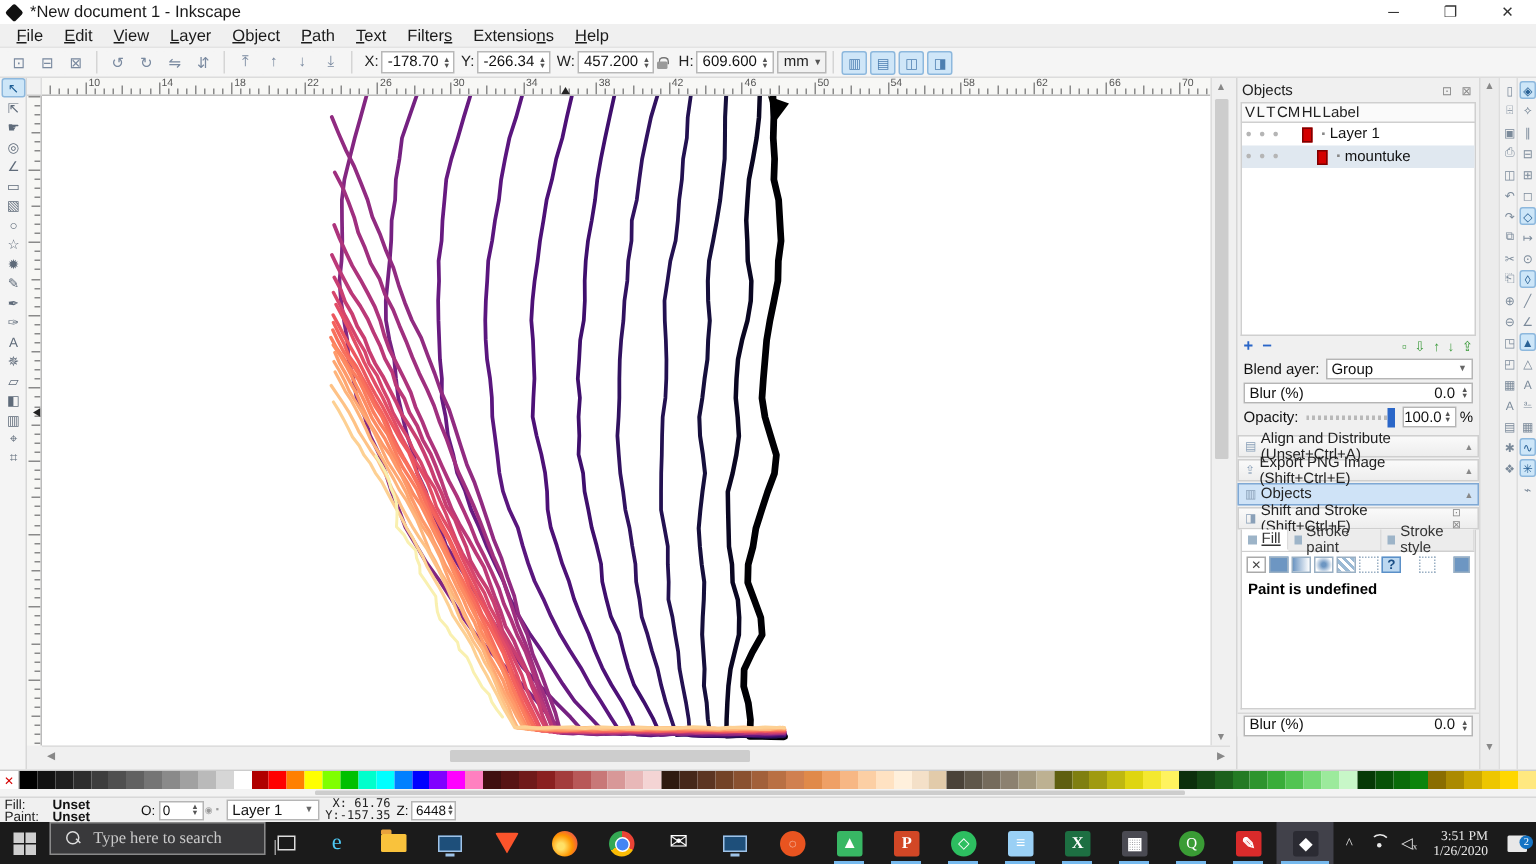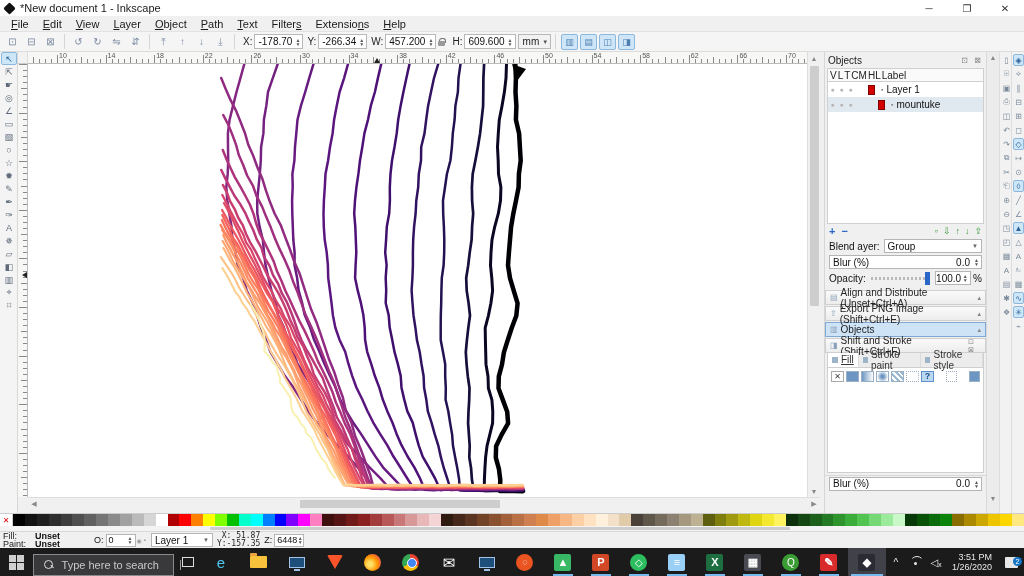--- a/index.html
+++ b/index.html
@@ -115,21 +115,21 @@
   .ospin{width:30px;height:13px;background:#fff;border:1px solid #b5b5b5;display:flex;align-items:center;padding-left:2px;}
   .ospin .spinner{margin-left:auto;}
   .miniico{font-size:6px;color:#999;margin:0 1px;}
   .layersel{width:62px;height:14px;background:#fff;border:1px solid #b5b5b5;display:flex;align-items:center;padding:0 3px;margin:0 4px;font-size:10px;}
   .layersel .car{margin-left:auto;font-size:6px;color:#666;}
   .statmsg{font-size:10px;color:#111;flex:1;padding-left:6px;white-space:nowrap;overflow:hidden;}
   .xyblock{font-family:"DejaVu Sans Mono",monospace;font-size:8px;line-height:8px;text-align:right;margin-right:4px;color:#222;}
   .zbox{display:flex;align-items:center;margin-right:4px;}
   .zspin{width:30px;height:13px;background:#fff;border:1px solid #b5b5b5;display:flex;align-items:center;overflow:hidden;padding-left:2px;}
   
-  .taskbar{left:0;top:548px;width:1024px;height:28px;background:#1b1b1b;display:flex;align-items:flex-end;}
+  .taskbar{left:0;top:548px;width:1024px;height:28px;background:#1b1b1b;display:flex;align-items:flex-start;font-family:Liberation Serif, serif;}
   .startbtn{width:44px;height:28px;display:flex;align-items:center;justify-content:center;}
   .winlogo{display:grid;grid-template-columns:7px 7px;grid-template-rows:7px 7px;gap:1px;}
   .winlogo i{background:#cfcfcf;}
   .searchbox{width:190px;height:22px;background:#39393b;border:1px solid #8a8a8a;display:flex;align-items:center;color:#c9c9c9;font-size:11px;}
   .mag{width:10px;height:10px;position:relative;margin:0 8px 0 10px;}
   .mag:before{content:"";position:absolute;left:0;top:0;width:7px;height:7px;border:1.4px solid #ddd;border-radius:50%;}
   .mag:after{content:"";position:absolute;left:6px;top:6px;width:4px;height:1.4px;background:#ddd;transform:rotate(45deg);}
   .tv{width:38px;height:28px;display:flex;align-items:center;justify-content:center;}
   .tvico{width:12px;height:10px;border:1px solid #ddd;position:relative;background:transparent;}
   .tvico:after{content:"";position:absolute;left:-3px;top:2px;width:12px;height:10px;border-left:1px solid #999;}
@@ -634,20 +634,21 @@
           <div class="pb none">✕</div>
           <div class="pb flat"></div>
           <div class="pb linear"></div>
           <div class="pb radial"></div>
           <div class="pb pattern"></div>
           <div class="pb swatch"></div>
           <div class="pb unknown">?</div>
           <div class="pb tiny swatch"></div>
           <div class="pb tiny flat"></div>
         </div>
+      <div class="paintmsg">Paint is undefined</div>
     </div>
     <div class="dockbottom" style="margin-top:2px;">
       <div class="dspin">
         <span style="padding-left:3px">Blur (%)</span>
         <span class="v">0.0</span>
         <span class="spinner">▲<br>▼</span>
       </div>
     </div>
   </div>
 
@@ -801,21 +802,21 @@
       <span>0</span>
         <span class="spinner">▲<br>▼</span>
     </div>
     <span class="miniico">◉</span>
     <span class="miniico">▪</span>
     <div class="layersel">
       <span>Layer 1</span>
         <span class="car">▼</span>
     </div>
     <div class="xyblock">
-      <div><span>X:</span> <span>51.87</span></div>
+      <div><span>X:</span> <span>61.76</span></div>
       <div><span>Y:</span><span>-157.35</span></div>
     </div>
     <div class="zbox">
       <span style="margin-right:2px;">Z:</span>
       <div class="zspin">
         <span>6448</span>
           <span class="spinner">▲<br>▼</span>
       </div>
     </div>
   </div>

